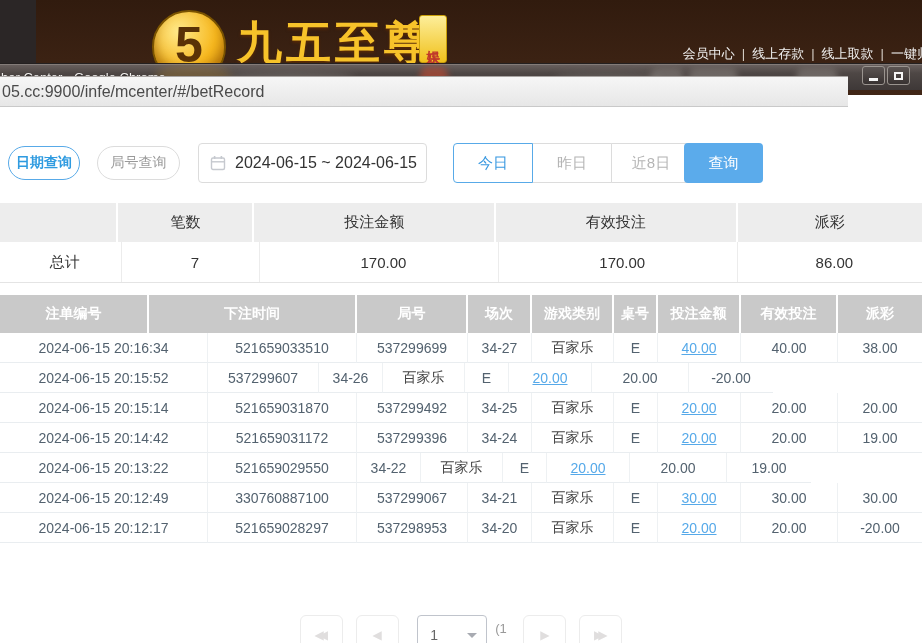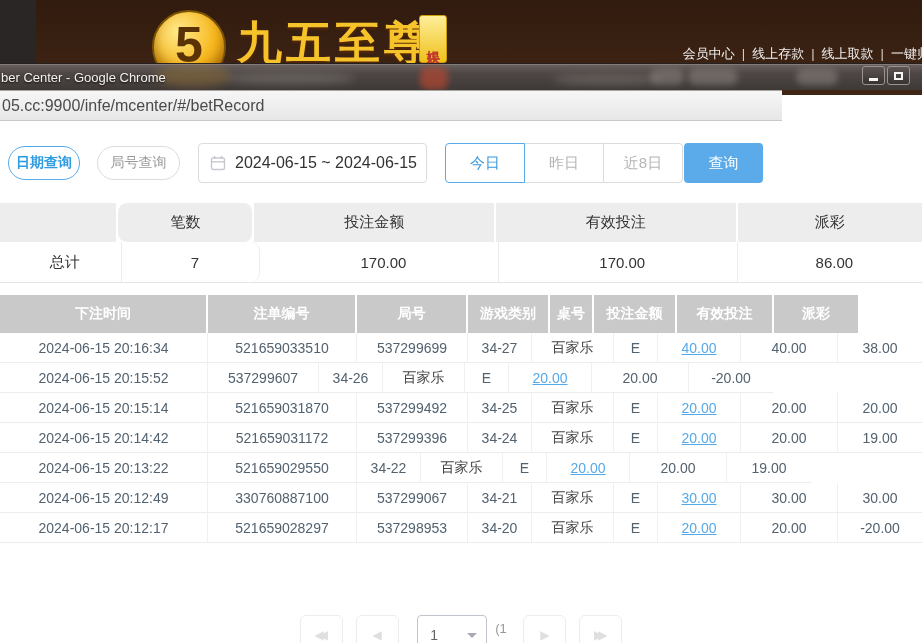--- a/index.html
+++ b/index.html
@@ -41,59 +41,59 @@
   .b-cens2 { left:688px; top:5px; width:50px; height:16px; background:rgba(185,178,172,.32); filter:blur(3px); }
   .b-cens3 { left:796px; top:5px; width:42px; height:16px; background:rgba(185,178,172,.32); filter:blur(3px); }
   .win-btn { position:absolute; top:2px; width:23px; height:19px; border:1px solid #9a948f; border-radius:3px;
              background:linear-gradient(180deg,#5b5452,#383231); display:flex; align-items:center; justify-content:center; }
   .win-min { left:862px; }
   .win-max { left:887px; }
   .glyph-min { width:9px; height:3px; background:#f5f5f5; margin-top:8px; }
   .glyph-max { width:9px; height:8px; border:2px solid #f5f5f5; }
 
   
-  .urlbar { position:absolute; left:0; top:90px; width:782px; height:31px;
+  .urlbar { position:absolute; left:0; top:76px; width:848px; height:31px;
             background:linear-gradient(180deg,#f6f6f6,#e7e7e7);
             border-top:1px solid #a8a4a2; border-bottom:1px solid #c9c9c9;
             display:flex; align-items:center; }
   .urlbar span { font-size:16px; color:#4a4a4a; margin-left:2px; white-space:nowrap; }
 
   
   .content { position:absolute; left:0; top:122px; width:922px; height:521px; background:#fff; }
 
   
   .pill { position:absolute; height:34px; border-radius:17px; background:#fff; font-size:14px;
           display:flex; align-items:center; justify-content:center; cursor:pointer; }
   .btn-date { left:8px; top:24px; width:72px; border:1px solid #58aae8; color:#2f9be0; font-weight:bold; }
   .btn-round { left:97px; top:24px; width:83px; border:1px solid #dcdcdc; color:#999; }
   .date-box { position:absolute; left:198px; top:21px; width:229px; height:40px; border:1px solid #dcdcdc;
               border-radius:4px; display:flex; align-items:center; background:#fff; }
   .date-box svg { margin-left:11px; }
   .date-box .dval { font-size:16px; color:#333; margin-left:9px; white-space:nowrap; }
   .quick-group { position:absolute; left:437px; top:21px; display:flex; }
   .qbtn { width:80px; height:40px; border:1px solid #dcdcdc; background:#fff; color:#b5b5b5; font-size:15px;
           display:flex; align-items:center; justify-content:center; margin-left:-1px; cursor:pointer; }
-  .qbtn:first-child { margin-left:8px; border-radius:4px 0 0 4px; }
+  .qbtn:first-child { margin-left:16px; border-radius:4px 0 0 4px; }
   .qbtn:last-child { border-radius:0 4px 4px 0; }
   .qbtn.sel { border:1px solid #58aae8; color:#3898e0; z-index:2; }
   .btn-search { position:absolute; left:684px; top:21px; width:79px; height:40px; border:none; border-radius:4px;
                 background:#5babeb; color:#fff; font-size:15px; display:flex; align-items:center; justify-content:center;
                 cursor:pointer; }
 
   
   .summary { position:absolute; left:0; top:81px; width:922px; }
   .sum-head { display:flex; height:39px; }
   .sum-head .cell { background:#ededed; color:#333; font-size:15px; display:flex; align-items:center;
                     justify-content:center; border-right:2px solid #fff; }
   .sum-head .cell:last-child { border-right:none; }
   .sum-row { display:flex; height:41px; border-bottom:1px solid #e4e4e4; }
   .sum-row .cell { background:#fff; color:#333; font-size:15px; display:flex; align-items:center;
                    justify-content:center; border-right:1px solid #ececec;margin-left:9px; }
   .sum-row .cell:last-child { border-right:none; }
-  .s1{width:120px;} .s2{width:138px;border-radius:9px;} .s3{width:245px;} .s4{width:245px;} .s5{width:187px;}
+  .s1{width:120px;} .s2{width:138px;} .s3{width:245px;} .s4{width:245px;} .s5{width:187px;}
 
   
   .bt { position:absolute; left:0; top:173px; width:922px; }
   .bt-head { display:flex; height:38px; }
   .bt-head .cell { background:#c9c9c9; color:#fff; font-weight:bold; font-size:14px; display:flex;
                    align-items:center; justify-content:center; border-right:2px solid #fff; }
   .bt-head .cell:last-child { border-right:none; }
   .bt-row { display:flex; height:30px; }
   .bt-row .cell { font-size:14px; color:#53626f; display:flex; align-items:center; justify-content:center;
                   border-bottom:1px solid #e9edf0; border-right:1px solid #eef1f3; background:#fff; }
@@ -188,23 +188,24 @@
         <div class="cell s1">总计</div>
         <div class="cell s2">7</div>
         <div class="cell s3">170.00</div>
         <div class="cell s4">170.00</div>
         <div class="cell s5">86.00</div>
       </div>
     </div>
 
     <div class="bt">
       <div class="bt-head">
+        <div class="cell c2">注单编号</div>
         <div class="cell c1">下注时间</div>
-        <div class="cell c2">注单编号</div>
         <div class="cell c3">局号</div>
+        <div class="cell c4">场次</div>
         <div class="cell c5">游戏类别</div>
         <div class="cell c6">桌号</div>
         <div class="cell c7">投注金额</div>
         <div class="cell c8">有效投注</div>
         <div class="cell c9">派彩</div>
       </div>
 
       <div class="bt-row">
         <div class="cell c1">2024-06-15 20:16:34</div>
         <div class="cell c2">521659033510</div>

